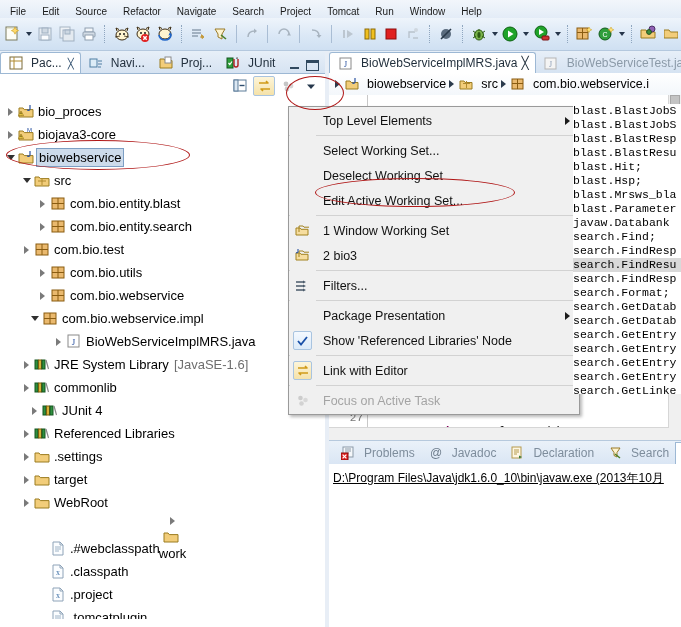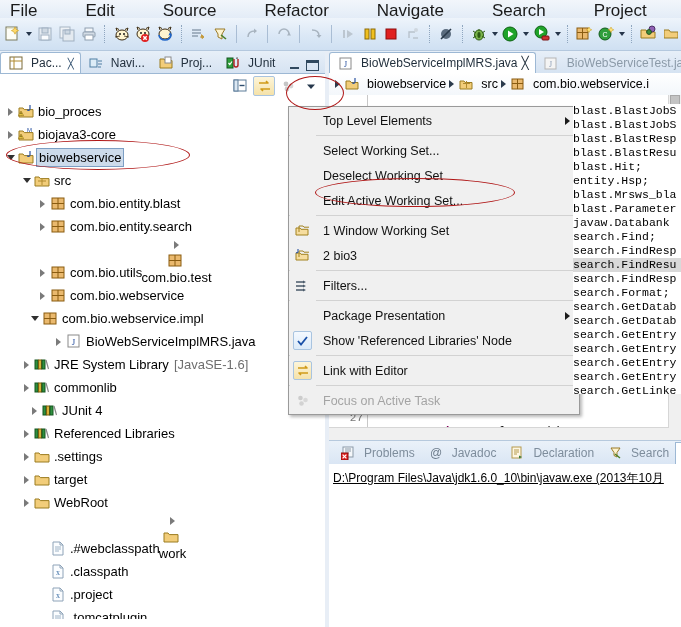--- a/index.html
+++ b/index.html
@@ -9,25 +9,24 @@
     font-size:12px;
     background:#ffffff;
     color:#000000;
     position:relative;
     -webkit-font-smoothing:none;
   }
   
   .menubar{
     height:18px;
     background:linear-gradient(to bottom,#f2f6fb 0%,#e3ecf7 100%);
-    display:flex;align-items:flex-start;
+    display:flex;align-items:flex-end;
     padding-left:2px;
-    font-size:17px;
+    font-size:10px;
     color:#1a1a1a;
-    gap:32px;
   }
   .menubar .mi{padding:1px 8px;white-space:nowrap;cursor:default;}
   
   .toolbar{
     height:32px;
     background:linear-gradient(to bottom,#eef4fb 0%,#dbe8f6 55%,#cfe0f2 100%);
     border-bottom:1px solid #b4c8de;
     display:flex;align-items:center;
     padding-left:3px;
     gap:1px;
@@ -533,21 +532,21 @@
             <i></i>
           </span>
           <span class="ic">
             <svg width="15" height="15" viewBox="0 0 15 15">
               <rect x="1" y="2" width="12" height="11" fill="#eab96e" stroke="#8a5c11"></rect>
               <path d="M1 7.5h12M7 2v11" stroke="#8a5c11"></path>
             </svg>
           </span>
           <span class="lbl">com.bio.entity.search</span>
         </div>
-        <div class="row" style="padding-left: 28px; flex-direction: column;">
+        <div class="row" style="padding-left: 20px;">
           <span class="tw closed">
             <i></i>
           </span>
           <span class="ic">
             <svg width="15" height="15" viewBox="0 0 15 15">
               <rect x="1" y="2" width="12" height="11" fill="#eab96e" stroke="#8a5c11"></rect>
               <path d="M1 7.5h12M7 2v11" stroke="#8a5c11"></path>
             </svg>
           </span>
           <span class="lbl">com.bio.test</span>
@@ -868,21 +867,21 @@
   </div>
 </div>
 
 <div id="bleed" style="position:absolute;left:573px;top:104px;width:108px;height:290px;overflow:hidden;
             font-family:'Liberation Mono', monospace;font-size:11.5px;z-index:45;background:#ffffff;">
     <div class="cline">blast.BlastJobS</div>
     <div class="cline">blast.BlastJobS</div>
     <div class="cline">blast.BlastResp</div>
     <div class="cline">blast.BlastResu</div>
     <div class="cline">blast.Hit;</div>
-    <div class="cline">entity.Hsp;</div>
+    <div class="cline">blast.Hsp;</div>
     <div class="cline">blast.Mrsws_bla</div>
     <div class="cline">blast.Parameter</div>
     <div class="cline">javaw.Databank</div>
     <div class="cline">search.Find;</div>
     <div class="cline">search.FindResp</div>
     <div class="cline hl">search.FindResu</div>
     <div class="cline">search.FindResp</div>
     <div class="cline">search.Format;</div>
     <div class="cline">search.GetDatab</div>
     <div class="cline">search.GetDatab</div>

